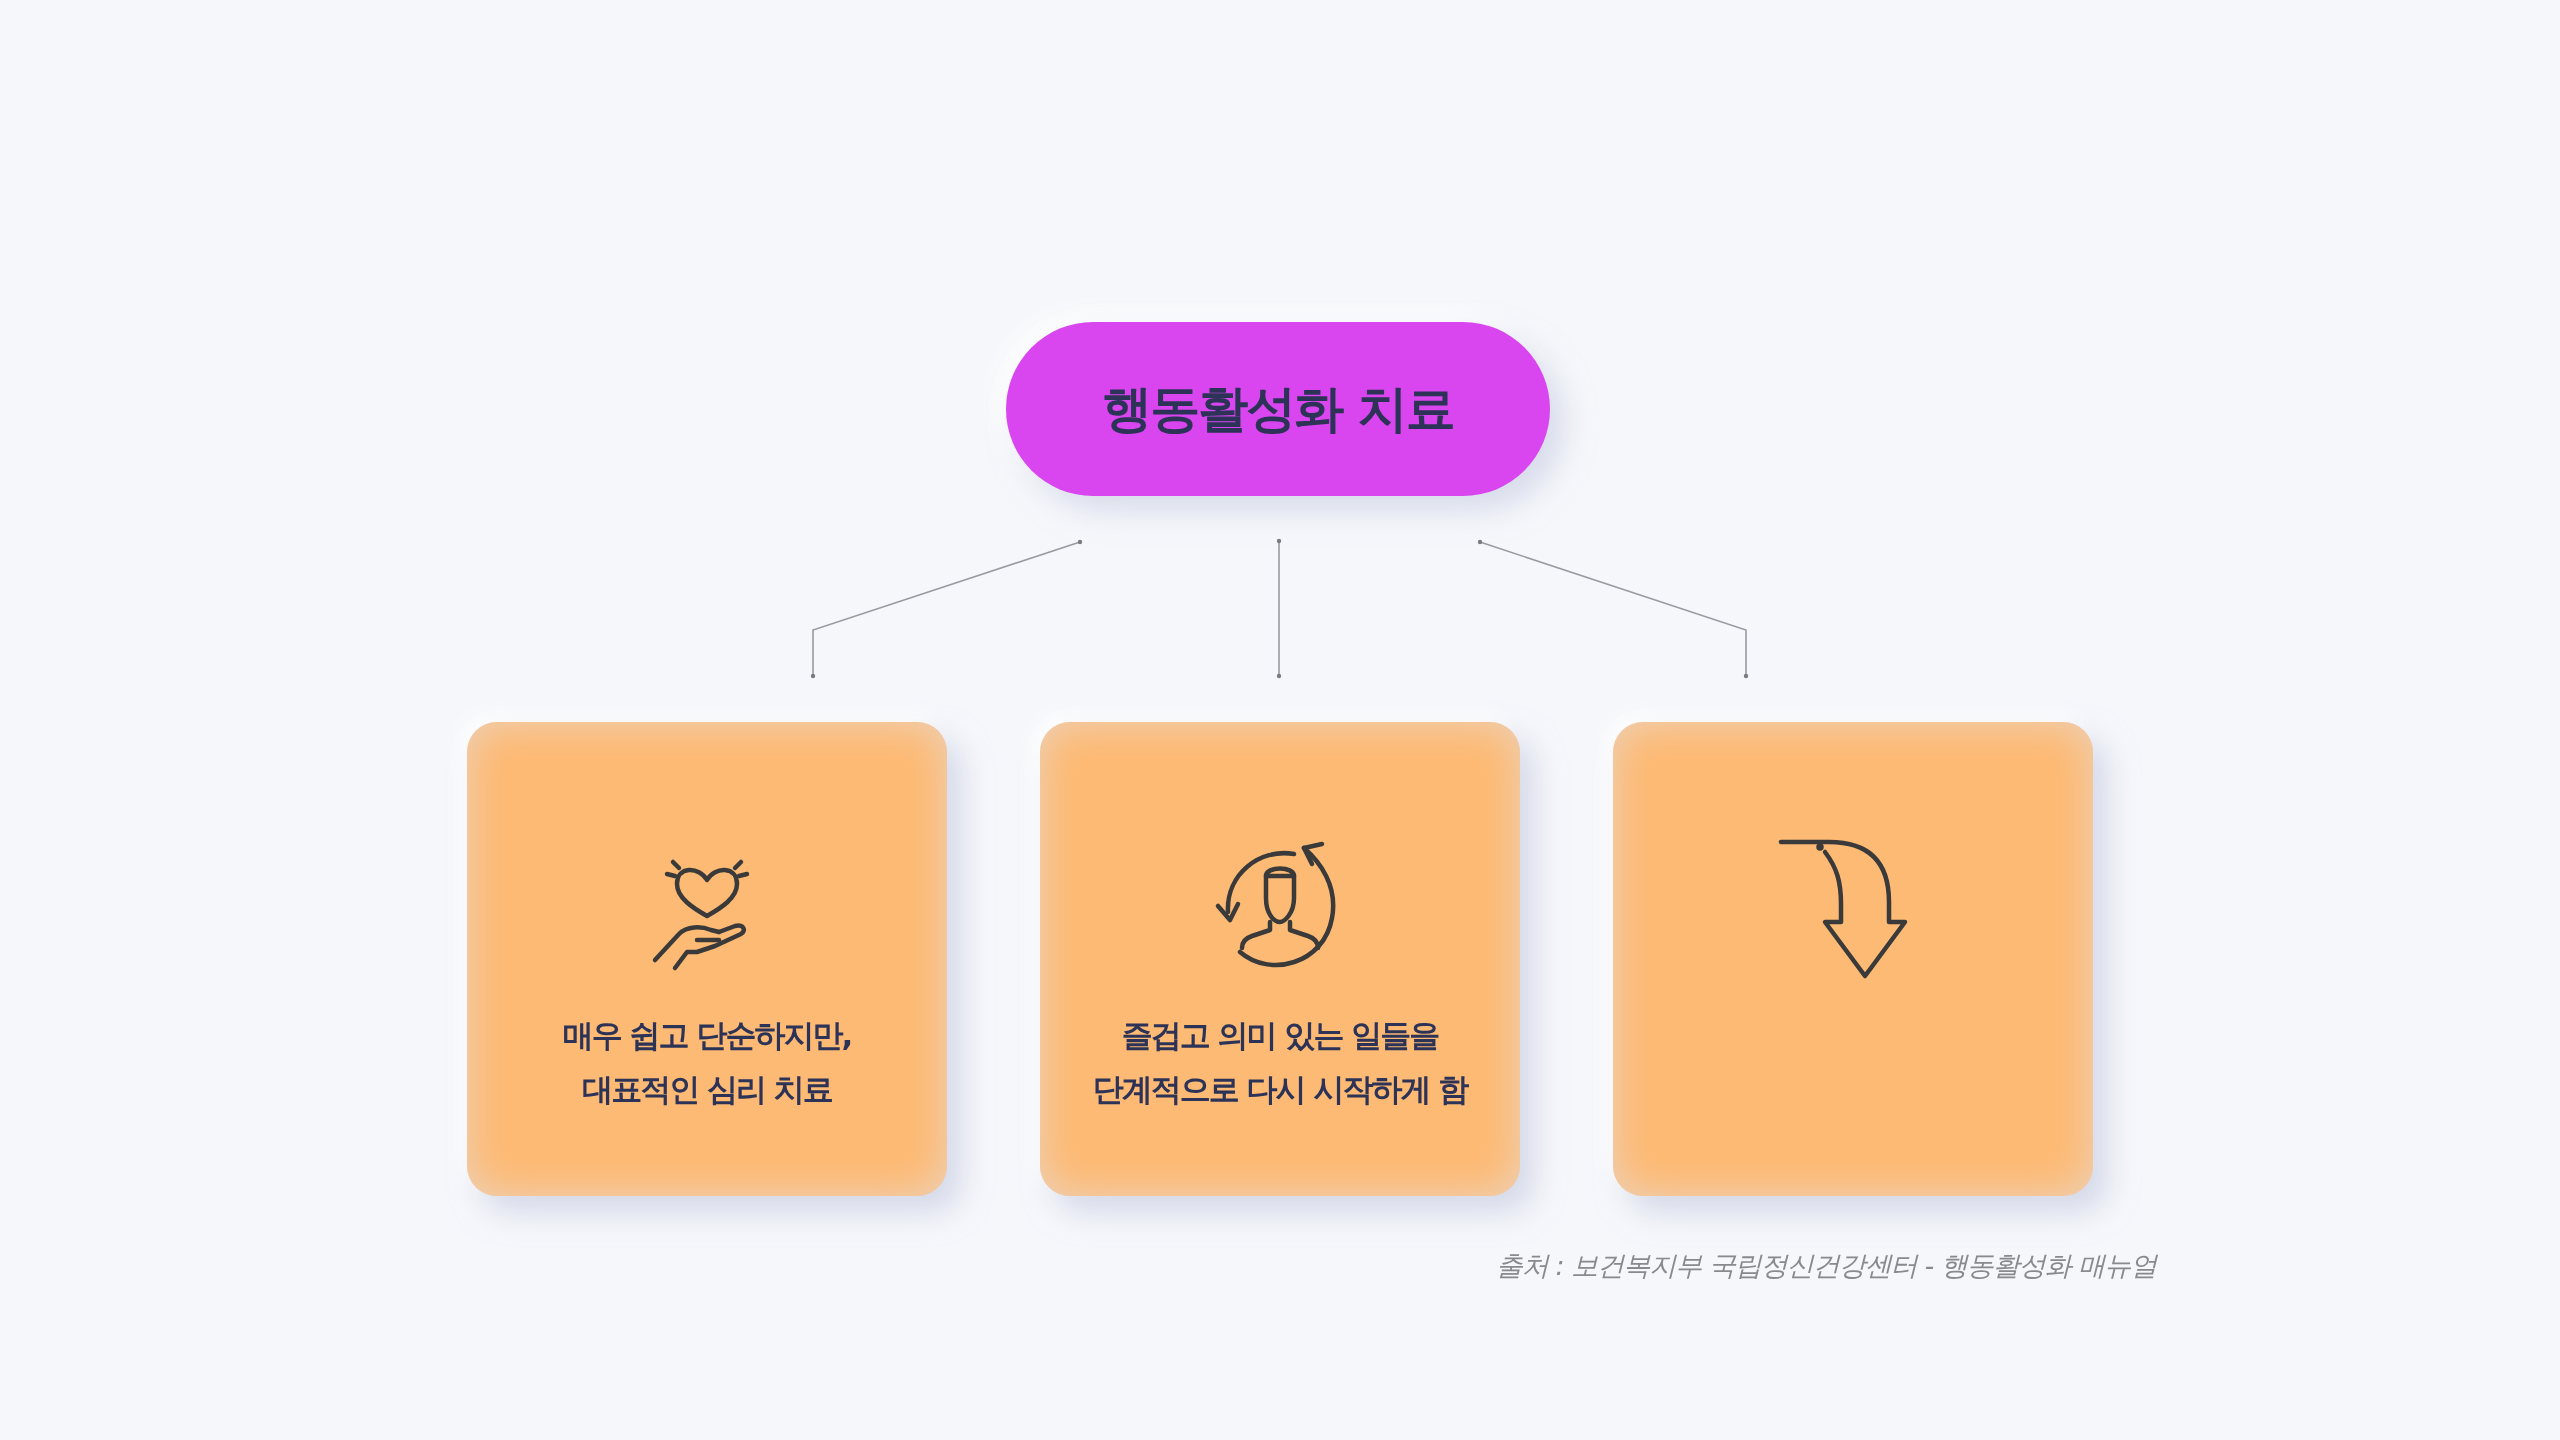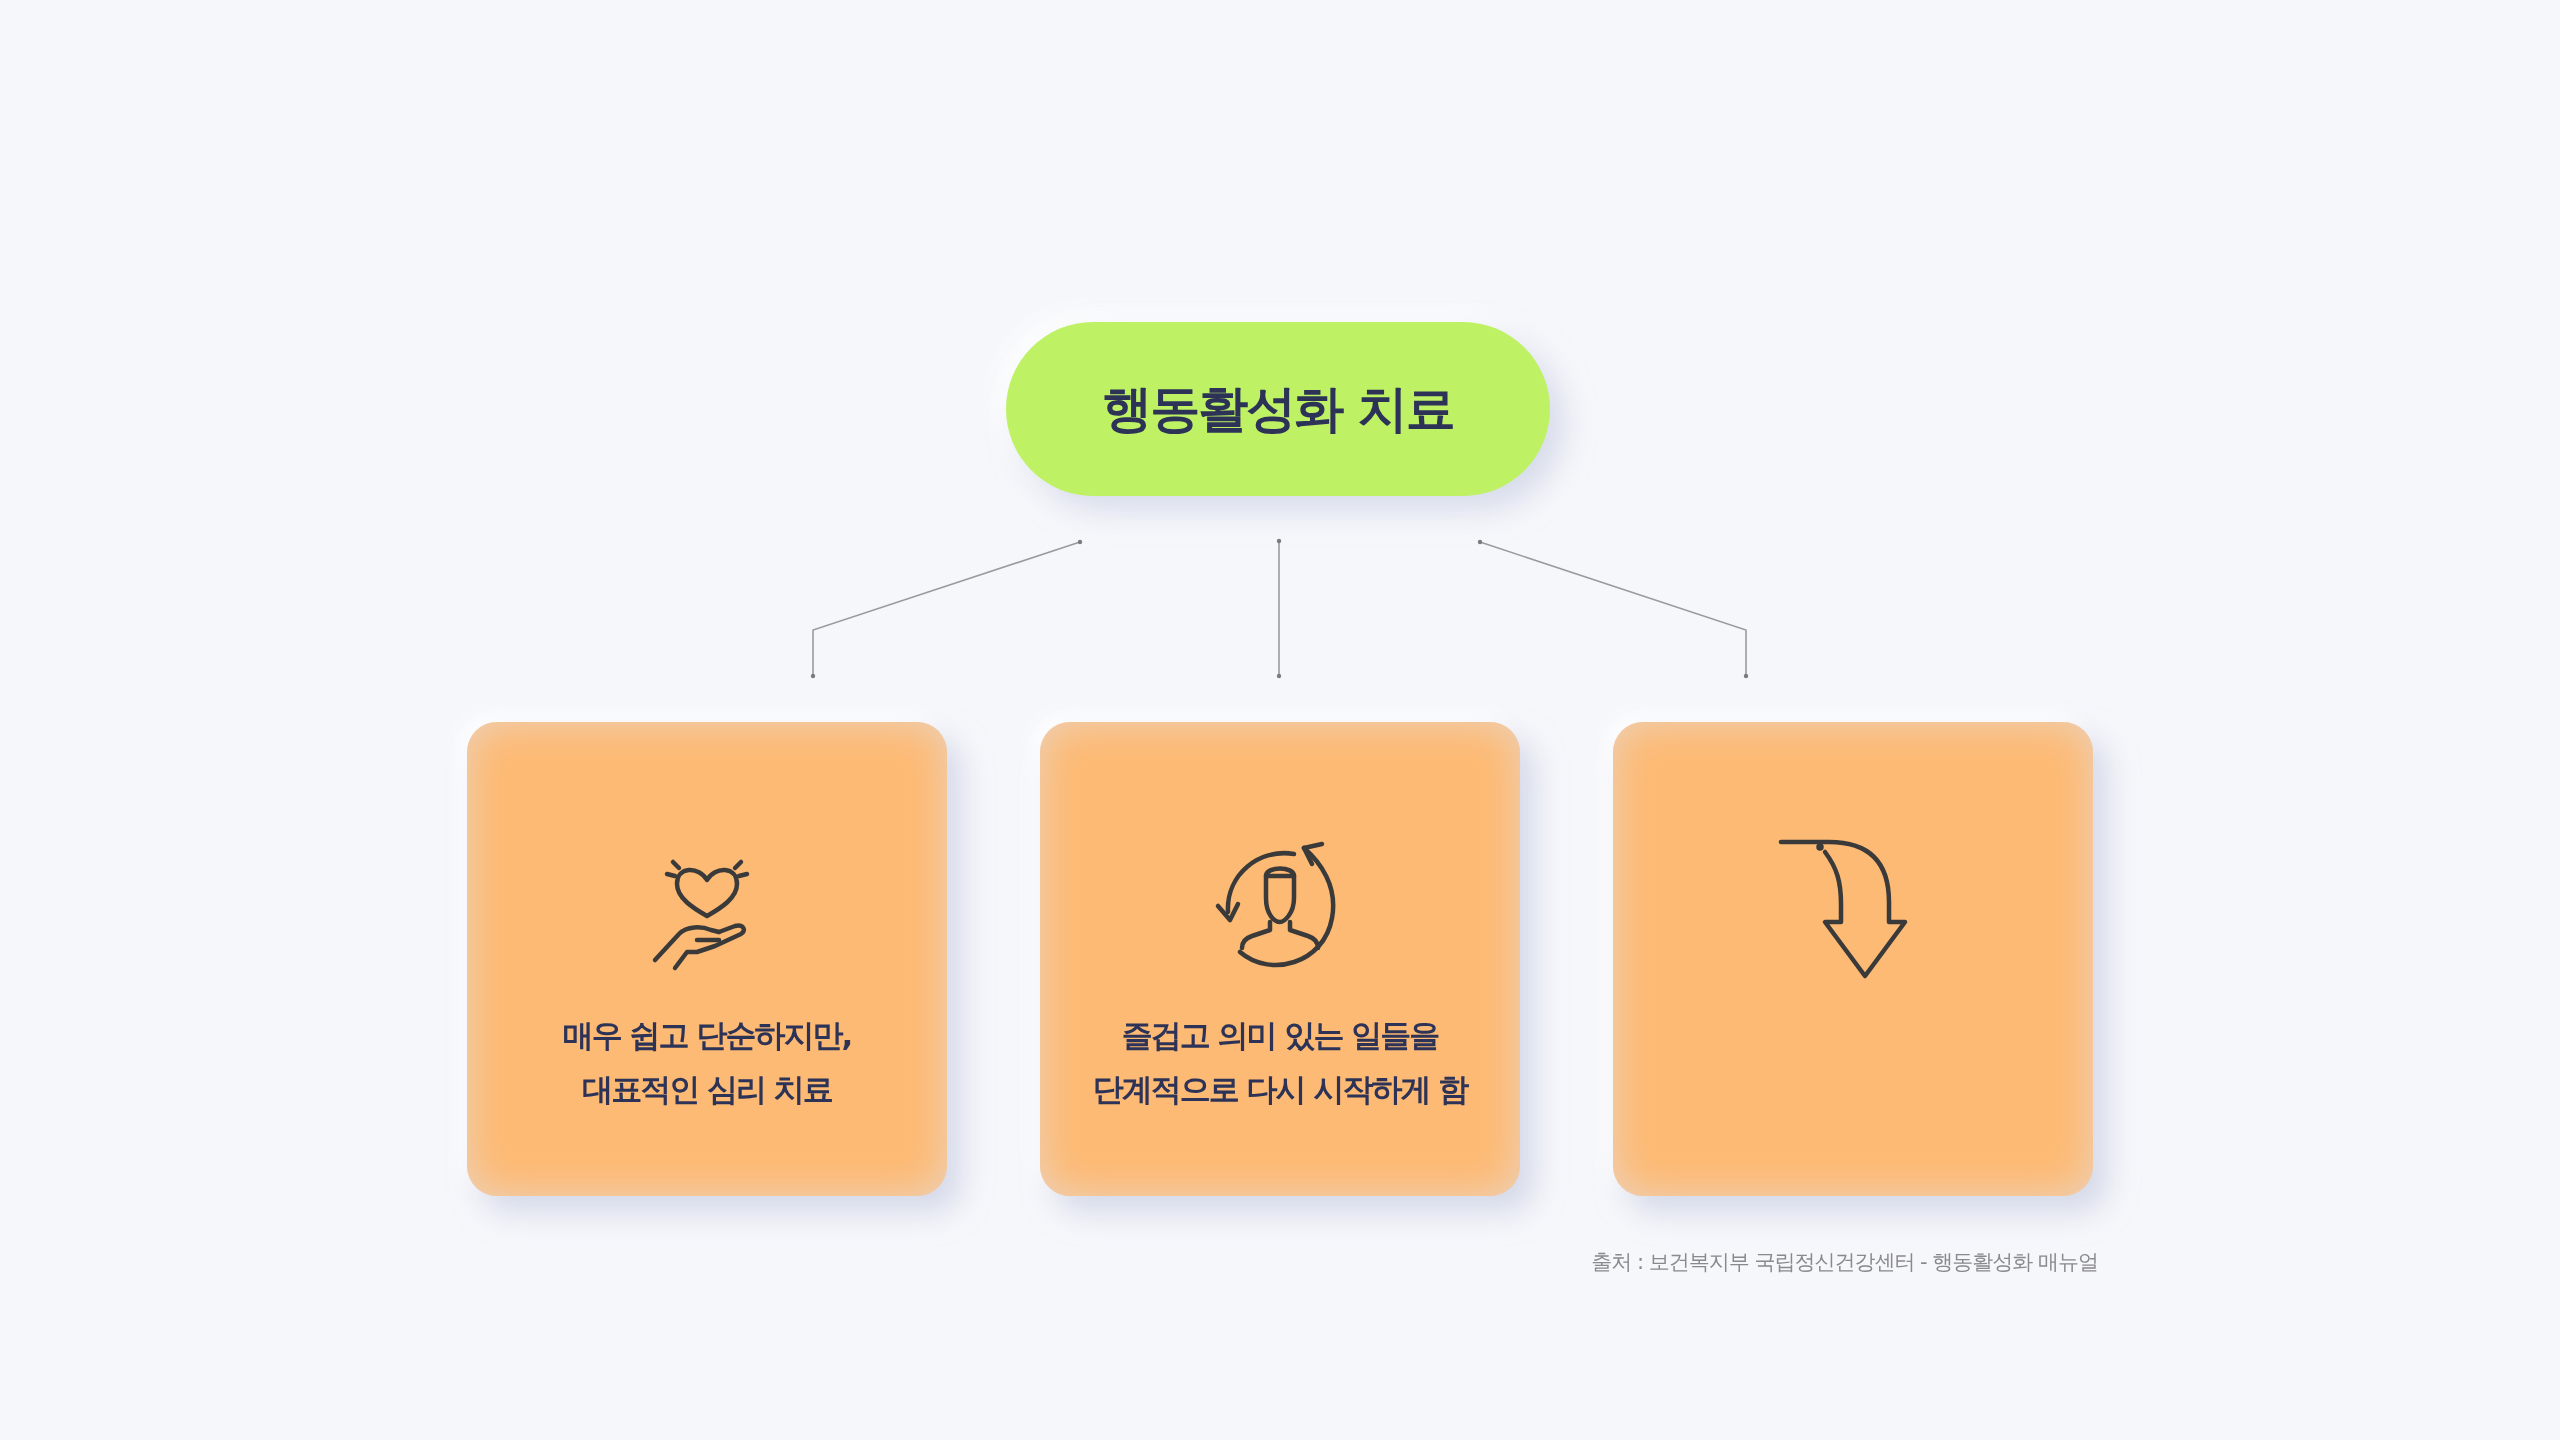--- a/index.html
+++ b/index.html
@@ -9,21 +9,21 @@
       font-family: "DejaVu Sans", "Liberation Sans", sans-serif;
     }
     .slide { position: relative; width: 2560px; height: 1440px; background: #F6F7FB; }
     .page-title {
       position: absolute; left: 118px; top: 98px;
       font-size: 74px; font-weight: 700; color: #5B45F0;
       letter-spacing: -2px; line-height: 1.2;
     }
     .root-pill {
       position: absolute; left: 1006px; top: 322px; width: 544px; height: 174px;
-      border-radius: 87px; background: #bef264;
+      border-radius: 87px; background: #d946ef;
       box-shadow: 14px 14px 30px rgba(190,196,220,0.55), -10px -10px 24px rgba(255,255,255,0.95);
       display: flex; align-items: center; justify-content: center;
     }
     .root-label {
       font-size: 50px; font-weight: 700; color: #2D3357; letter-spacing: -2px;
     }
     .connectors { position: absolute; left: 0; top: 0; width: 2560px; height: 1440px; pointer-events: none; }
     .card {
       position: absolute; top: 722px; width: 480px; height: 474px;
       border-radius: 30px; background: #fdba74;
@@ -36,22 +36,23 @@
     }
     .card .icon svg { width: 160px; height: 160px; display: block; }
     .card .desc {
       position: absolute; left: 0; right: 0; top: 286px; text-align: center;
       font-size: 31px; font-weight: 700; color: #2D3357; letter-spacing: -2px;
       line-height: 54px;
     }
     .card .desc span { display: block; }
     .source-note {
       position: absolute; left: 1496px; top: 1248px; width: 602px;
-      font-size: 21px; color: #8A8A8E; letter-spacing: -1px; white-space: nowrap;
+      font-size: 27px; color: #8A8A8E; letter-spacing: -1px; white-space: nowrap;
       text-align: right;
+      font-style: italic;
     }
   </style>
 </head>
 <body>
 
 <div class="slide">
 
 
   <div class="root-pill">
     <span class="root-label">행동활성화 치료</span>

